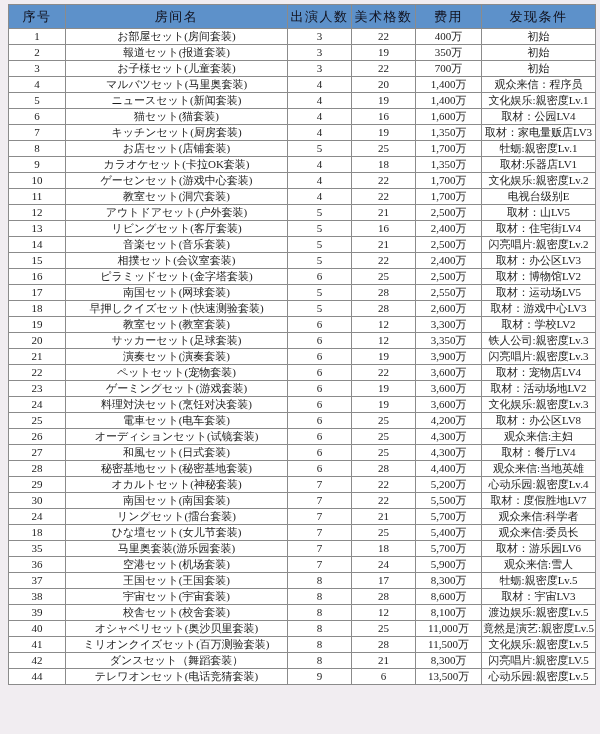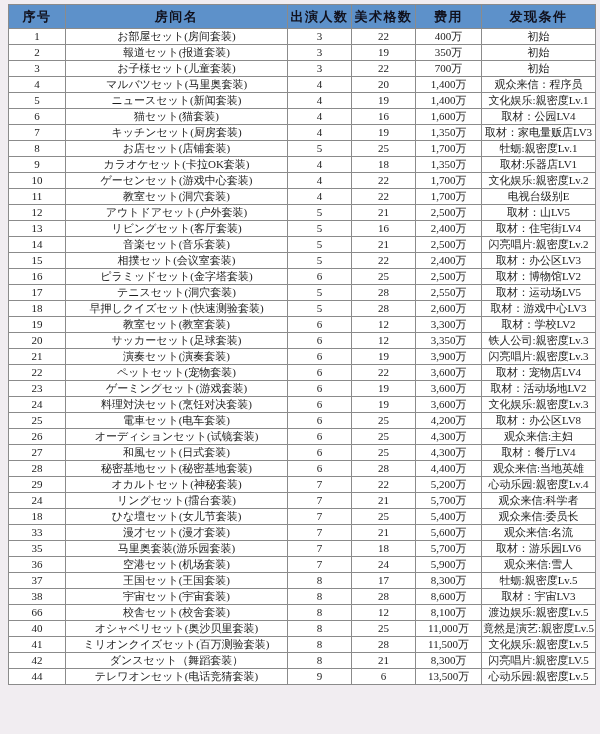--- a/index.html
+++ b/index.html
@@ -32,21 +32,21 @@
     vertical-align: middle;
     overflow: hidden;
     white-space: nowrap;
     padding: 0 1px;
   }
   table.data-table thead th {
     background: var(--header-bg, #5d91ca);
     color: var(--header-text, #10101c);
     height: 23px;
     font-size: 13px;
-    font-weight: bold;
+    font-weight: normal;
     letter-spacing: 1.5px;
   }
   table.data-table tbody td {
     height: 15px;
     font-size: 11px;
     line-height: 15px;
     color: var(--text, #1c1c1c);
     background: var(--row-bg, #ffffff);
   }
   col.c-index { width: 57px; }
@@ -203,21 +203,21 @@
         <tr>
           <td>16</td>
           <td>ピラミッドセット(金字塔套装)</td>
           <td>6</td>
           <td>25</td>
           <td>2,500万</td>
           <td>取材：博物馆LV2</td>
         </tr>
         <tr>
           <td>17</td>
-          <td>テニスセット(洞穴套装)</td>
+          <td>南国セット(网球套装)</td>
           <td>5</td>
           <td>28</td>
           <td>2,550万</td>
           <td>取材：运动场LV5</td>
         </tr>
         <tr>
           <td>18</td>
           <td>早押しクイズセット(快速测验套装)</td>
           <td>5</td>
           <td>28</td>
@@ -306,44 +306,44 @@
         </tr>
         <tr>
           <td>29</td>
           <td>オカルトセット(神秘套装)</td>
           <td>7</td>
           <td>22</td>
           <td>5,200万</td>
           <td>心动乐园:親密度Lv.4</td>
         </tr>
         <tr>
+          <td>30</td>
+          <td>南国セット(南国套装)</td>
+          <td>7</td>
+          <td>22</td>
+          <td>5,500万</td>
+          <td>取材：度假胜地LV7</td>
+        </tr>
+        <tr>
           <td>24</td>
           <td>リングセット(擂台套装)</td>
           <td>7</td>
           <td>21</td>
           <td>5,700万</td>
           <td>观众来信:科学者</td>
         </tr>
         <tr>
           <td>18</td>
           <td>ひな壇セット(女儿节套装)</td>
           <td>7</td>
           <td>25</td>
           <td>5,400万</td>
           <td>观众来信:委员长</td>
         </tr>
         <tr>
-          <td>33</td>
-          <td>漫才セット(漫才套装)</td>
-          <td>7</td>
-          <td>21</td>
-          <td>5,600万</td>
-          <td>观众来信:名流</td>
-        </tr>
-        <tr>
           <td>35</td>
           <td>马里奥套装(游乐园套装)</td>
           <td>7</td>
           <td>18</td>
           <td>5,700万</td>
           <td>取材：游乐园LV6</td>
         </tr>
         <tr>
           <td>36</td>
           <td>空港セット(机场套装)</td>
@@ -362,21 +362,21 @@
         </tr>
         <tr>
           <td>38</td>
           <td>宇宙セット(宇宙套装)</td>
           <td>8</td>
           <td>28</td>
           <td>8,600万</td>
           <td>取材：宇宙LV3</td>
         </tr>
         <tr>
-          <td>66</td>
+          <td>39</td>
           <td>校舎セット(校舍套装)</td>
           <td>8</td>
           <td>12</td>
           <td>8,100万</td>
           <td>渡边娱乐:親密度Lv.5</td>
         </tr>
         <tr>
           <td>40</td>
           <td>オシャベリセット(奥沙贝里套装)</td>
           <td>8</td>

